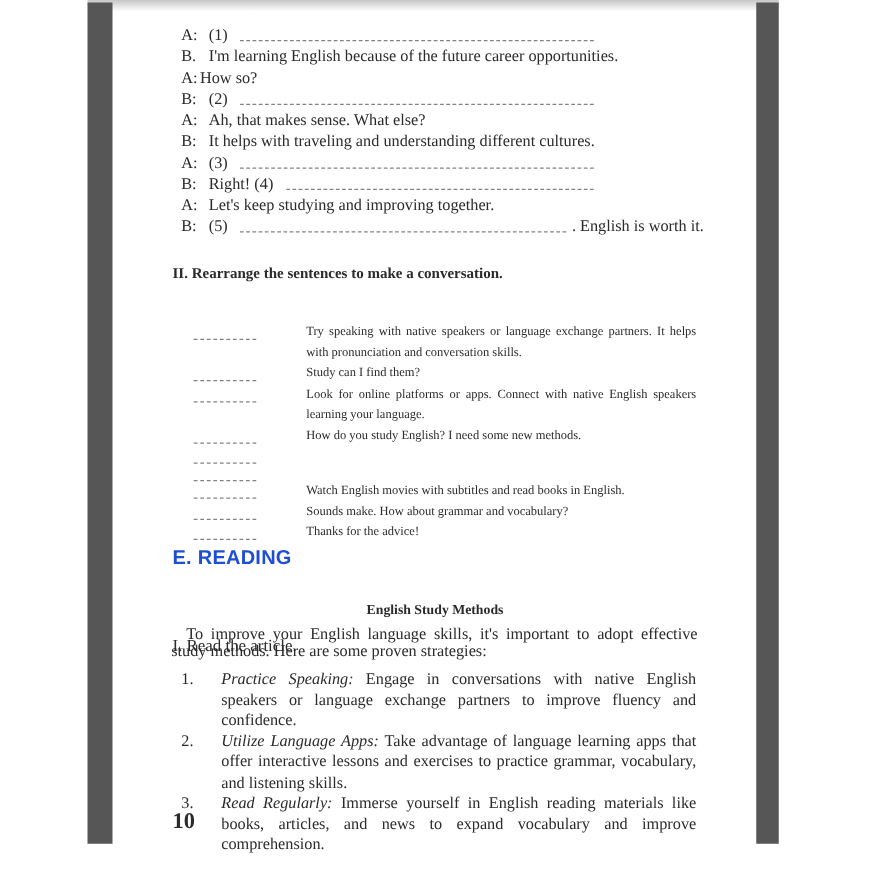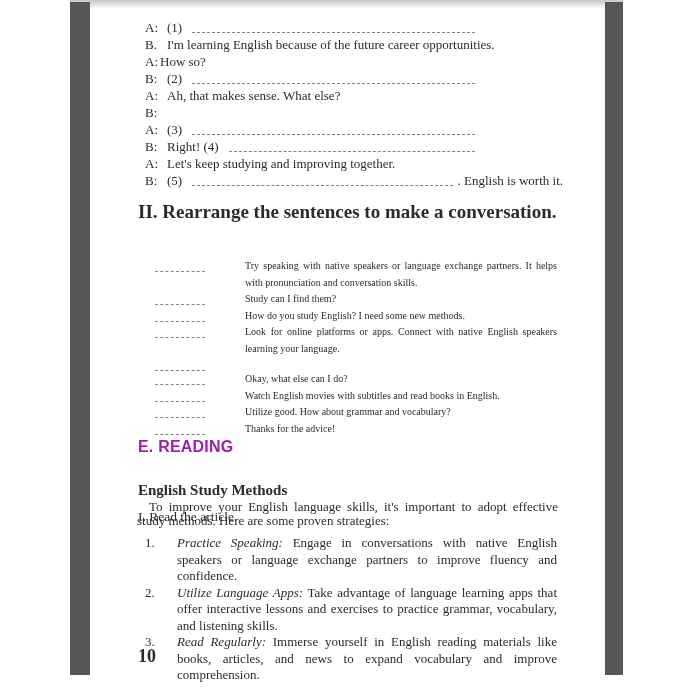--- a/index.html
+++ b/index.html
@@ -21,32 +21,32 @@
   .dialogue{left:145px;top:19px;width:418px;font-size:13px;line-height:17px;}
   .dlg-row{display:flex;height:17px;align-items:flex-start;white-space:pre;}
   .dlg-label{display:inline-block;width:22px;flex:none;}
   .dlg-label.tight{width:15px;}
   .dlg-pre{margin-right:10px;flex:none;}
   .blank{height:13px;border-bottom:1.5px dashed #828282;flex:1;}
   .blank.end472{margin-right:88px;}
   .dlg-suffix{padding-left:5px;white-space:nowrap;flex:none;}
 
   
-  .s2-heading{left:138px;top:201px;font-size:19px;font-weight:bold;}
+  .s2-heading{left:138px;top:211px;font-size:12px;font-weight:bold;}
   .s2-list{left:155px;top:226px;width:402px;font-size:10px;line-height:16.5px;margin-top:32px;}
   .s2-row{display:flex;align-items:flex-start;}
   .s2-blank{width:50px;flex:none;height:13px;border-bottom:1.5px dashed #828282;}
   .s2-text{flex:1;margin-left:40px;text-align:justify;}
 
   
   .e-reading{left:138px;top:438px;font-family:"Liberation Sans",sans-serif;
-    font-size:16px;font-weight:bold;letter-spacing:.2px;color:#a21caf;}
+    font-size:16px;font-weight:bold;letter-spacing:.2px;color:#1d4ed8;}
   .read-article{left:138px;top:461px;font-size:13.5px;font-weight:normal;margin-top:48px;}
-  .art-title{left:138px;top:482px;width:420px;text-align:left;
-    font-size:15px;font-weight:bold;}
+  .art-title{left:138px;top:482px;width:420px;text-align:center;
+    font-size:11px;font-weight:bold;}
   .art-intro{left:137px;top:500px;width:421px;font-size:13px;line-height:14px;
     text-align:justify;text-indent:12px;}
   .art-list{left:145px;top:535px;width:412px;font-size:13px;line-height:16.5px;}
   .ol-row{display:flex;align-items:flex-start;}
   .ol-num{width:24px;margin-right:8px;flex:none;}
   .ol-text{flex:1;text-align:justify;}
   .lead{font-style:italic;}
   .page-num{left:138px;top:646px;font-size:18px;font-weight:bold;}
 </style>
 </head>
@@ -66,21 +66,21 @@
   <div class="dlg-row">
     <span class="dlg-label tight">A:</span><span>How so?</span>
   </div>
   <div class="dlg-row">
     <span class="dlg-label">B:</span><span class="dlg-pre">(2)</span><span class="blank end472"></span>
   </div>
   <div class="dlg-row">
     <span class="dlg-label">A:</span><span>Ah, that makes sense. What else?</span>
   </div>
   <div class="dlg-row">
-    <span class="dlg-label">B:</span>
+    <span class="dlg-label">B:</span><span>It helps with traveling and understanding different cultures.</span>
   </div>
   <div class="dlg-row">
     <span class="dlg-label">A:</span><span class="dlg-pre">(3)</span><span class="blank end472"></span>
   </div>
   <div class="dlg-row">
     <span class="dlg-label">B:</span><span class="dlg-pre">Right! (4)</span><span class="blank end472"></span>
   </div>
   <div class="dlg-row">
     <span class="dlg-label">A:</span><span>Let's keep studying and improving together.</span>
   </div>
@@ -95,40 +95,39 @@
   <div class="s2-row">
     <span class="s2-blank"></span>
     <div class="s2-text">Try speaking with native speakers or language exchange partners. It helps with pronunciation and conversation skills.</div>
   </div>
   <div class="s2-row">
     <span class="s2-blank"></span>
     <div class="s2-text">Study can I find them?</div>
   </div>
   <div class="s2-row">
     <span class="s2-blank"></span>
-    <div class="s2-text">How do you study English? I need some new methods.</div>
+    <div class="s2-text">Look for online platforms or apps. Connect with native English speakers learning your language.</div>
   </div>
   <div class="s2-row">
     <span class="s2-blank"></span>
-    <div class="s2-text">Look for online platforms or apps. Connect with native English speakers learning your language.</div>
+    <div class="s2-text">How do you study English? I need some new methods.</div>
   </div>
   <div class="s2-row">
     <span class="s2-blank"></span>
   </div>
   <div class="s2-row">
     <span class="s2-blank"></span>
-    <div class="s2-text">Okay, what else can I do?</div>
   </div>
   <div class="s2-row">
     <span class="s2-blank"></span>
     <div class="s2-text">Watch English movies with subtitles and read books in English.</div>
   </div>
   <div class="s2-row">
     <span class="s2-blank"></span>
-    <div class="s2-text">Utilize good. How about grammar and vocabulary?</div>
+    <div class="s2-text">Sounds make. How about grammar and vocabulary?</div>
   </div>
   <div class="s2-row">
     <span class="s2-blank"></span>
     <div class="s2-text">Thanks for the advice!</div>
   </div>
 </div>
 
 <div class="abs e-reading">E. READING</div>
 <div class="abs read-article">I. Read the article.</div>
 <div class="abs art-title">English Study Methods</div>

